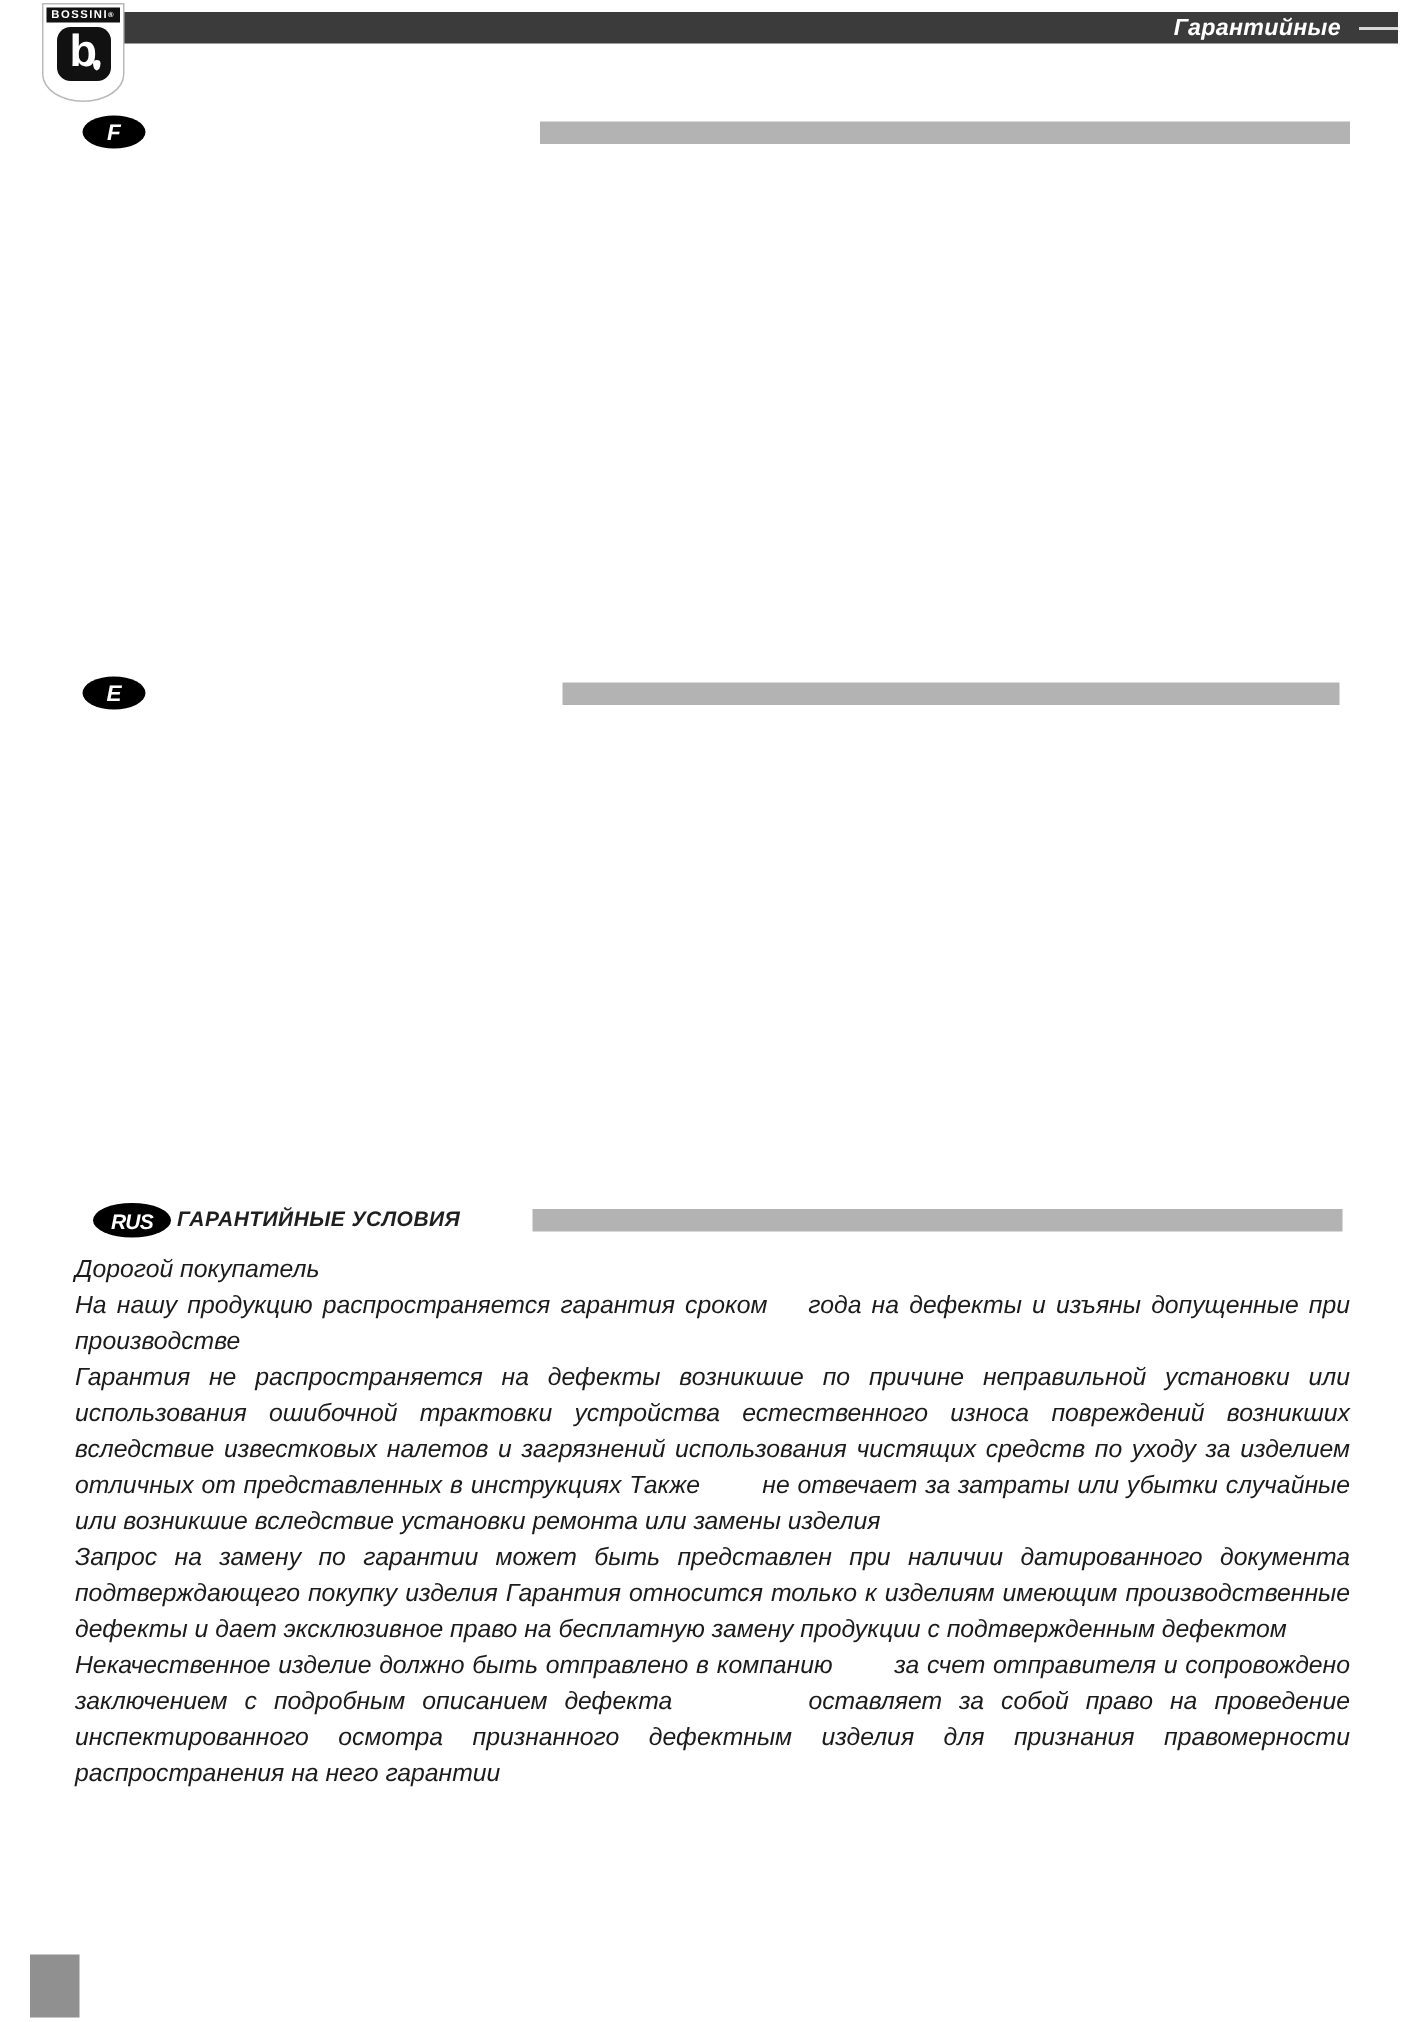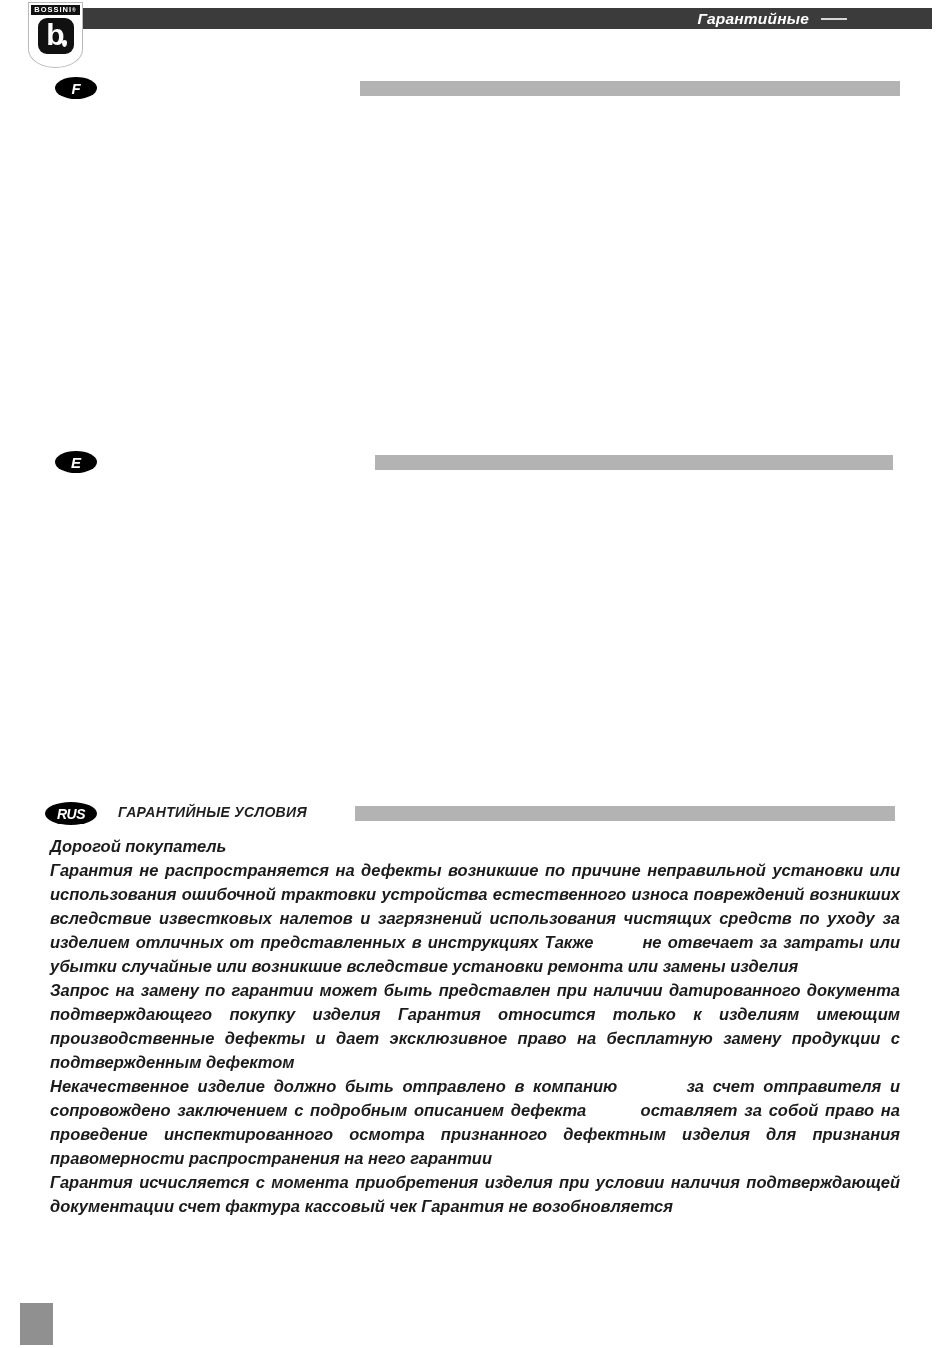--- a/index.html
+++ b/index.html
@@ -11,21 +11,20 @@
     background:#ffffff;
     margin:0 auto;
     overflow:hidden;
   }
 
   
   .header-bar {
     position:absolute; top:8px; left:30px; right:18px; height:21px;
     background:#3b3b3b;
     display:flex; align-items:center; justify-content:flex-end;
-    padding-right:85px;
   }
   .header-title {
     color:#ffffff; font-style:italic; font-weight:bold; font-size:15.5px;
     letter-spacing:0.2px;
   }
   .header-rule {
     display:inline-block; width:26px; height:2px; background:#d8d8d8;
     margin-left:12px;
   }
   .logo-box {
@@ -57,41 +56,40 @@
   
   .badge {
     position:absolute;
     background:#000000; color:#ffffff;
     display:flex; align-items:center; justify-content:center;
     font-weight:bold; font-style:italic;
     border-radius:50%;
   }
   .badge-f   { left:55px; top:77px;  width:42px; height:22px; font-size:15px; }
   .badge-e   { left:55px; top:451px; width:42px; height:22px; font-size:15px; }
-  .badge-rus { left:45px; top:802px; width:52px; height:23px; font-size:14px; letter-spacing:-0.5px; }
+  .badge-rus { left:62px; top:802px; width:52px; height:23px; font-size:14px; letter-spacing:-0.5px; }
 
   .bar { position:absolute; height:15px; background:#b3b3b3; }
   .bar-f   { left:360px; width:540px; top:81px;  }
   .bar-e   { left:375px; width:518px; top:455px; }
   .bar-rus { left:355px; width:540px; top:806px; }
 
   .rus-title {
     position:absolute; left:118px; top:804px;
     font-weight:bold; font-style:italic; font-size:14px; color:#1f1f1f;
     letter-spacing:0.3px;
     white-space:nowrap;
   }
 
   
   .rus-text {
     position:absolute; left:50px; right:50px; top:834px;
     font-style:italic; font-size:16.5px; line-height:24px;
     color:#1b1b1b;
     text-align:justify;
-    font-weight:bold;
   }
   .rus-text p { margin:0; }
 
   
   .footer-block {
     position:absolute; left:20px; bottom:3px;
     width:33px; height:42px; background:#909090;
   }
 </style>
 </head>
@@ -118,21 +116,21 @@
 
   <span class="badge badge-e">E</span>
   <div class="bar bar-e"></div>
 
   <span class="badge badge-rus">RUS</span>
   <div class="rus-title">ГАРАНТИЙНЫЕ УСЛОВИЯ</div>
   <div class="bar bar-rus"></div>
 
   <div class="rus-text">
       <p>Дорогой покупатель</p>
+      <p>На нашу продукцию распространяется гарантия сроком &nbsp;&nbsp; года на дефекты и изъяны  допущенные при производстве</p>
       <p>Гарантия не распространяется  на дефекты  возникшие по причине  неправильной установки или использования  ошибочной трактовки устройства  естественного износа  повреждений возникших вследствие известковых налетов и загрязнений  использования чистящих средств по уходу за изделием отличных от представленных в инструкциях  Также &nbsp;&nbsp;&nbsp;&nbsp;&nbsp;&nbsp; не отвечает за затраты или убытки случайные или возникшие вследствие установки  ремонта или замены изделия</p>
       <p>Запрос на замену по гарантии может быть представлен при наличии датированного документа подтверждающего покупку изделия  Гарантия относится только к изделиям  имеющим производственные дефекты  и дает  эксклюзивное право на бесплатную замену продукции с подтвержденным дефектом</p>
       <p>Некачественное изделие должно быть отправлено в компанию &nbsp;&nbsp;&nbsp;&nbsp;&nbsp;&nbsp; за счет отправителя и сопровождено заключением с подробным описанием дефекта &nbsp;&nbsp;&nbsp;&nbsp;&nbsp;&nbsp; оставляет за собой право на проведение инспектированного осмотра  признанного дефектным изделия  для признания правомерности распространения на него гарантии</p>
-      <p>Гарантия исчисляется с момента приобретения изделия  при условии наличия подтверждающей документации  счет фактура  кассовый чек  Гарантия не возобновляется</p>
     </div>
 
   <div class="footer-block"></div>
 
 </div>
 
 </body></html>

